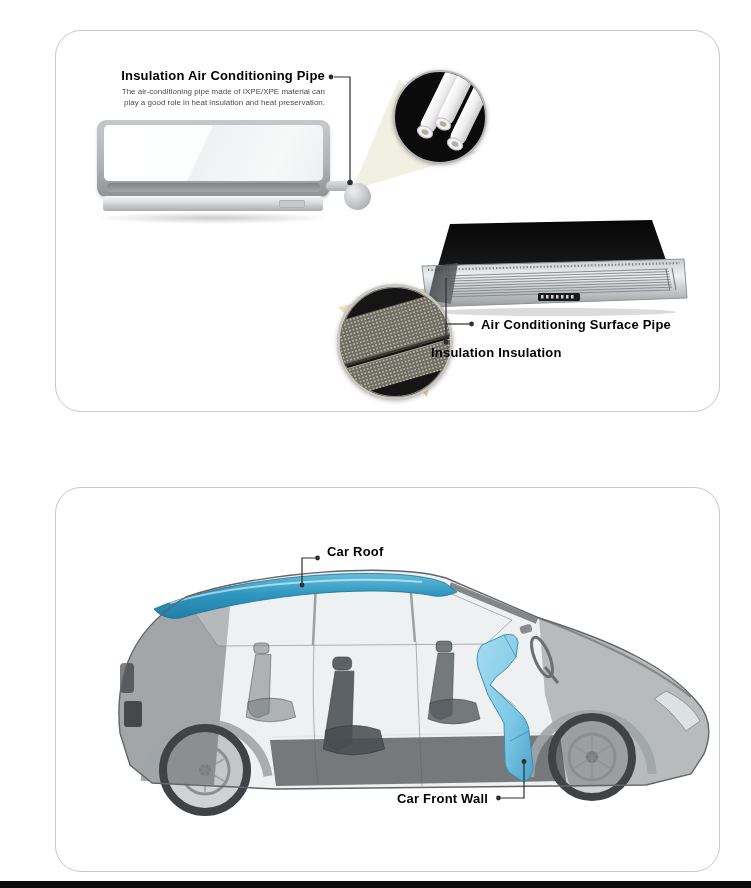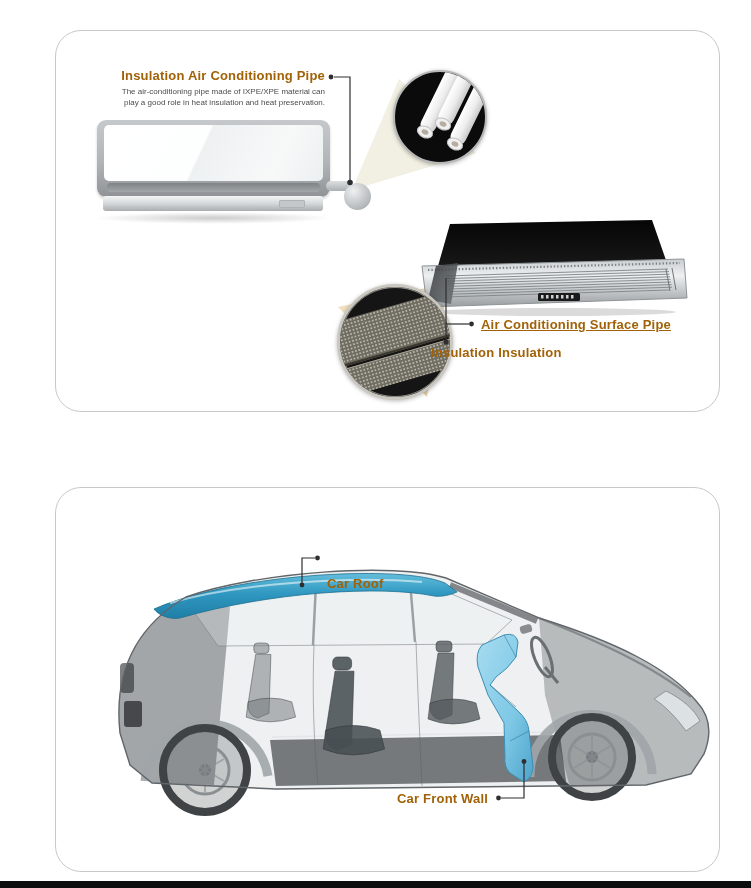--- a/index.html
+++ b/index.html
@@ -15,29 +15,29 @@
   #footer-bar { position:absolute; left:0; top:881px; width:751px; height:7px; background:#0d0d0d; }
 
   
   .layer { position:absolute; left:0; top:0; width:751px; height:888px; pointer-events:none; }
   #cones-layer { z-index:2; }
   #art-layer   { z-index:3; }
   #lines-layer { z-index:5; }
   #text-layer  { z-index:6; }
 
   
-  .callout-title { position:absolute; font-size:13px; font-weight:bold; color:#a16207; letter-spacing:.2px; }
+  .callout-title { position:absolute; font-size:13px; font-weight:bold; color:#000000; letter-spacing:.2px; }
   .callout-desc  { position:absolute; font-size:8px; color:#4c4c4c; line-height:1.32; }
 
   #pipe-title { left:105px; top:68px; width:220px; text-align:right; }
   #pipe-desc  { left:115px; top:87px; width:210px; text-align:right; }
-  #surface-pipe-label { left:481px; top:317px;text-decoration:underline; }
+  #surface-pipe-label { left:481px; top:317px; }
   #materials-title { left:431px; top:345px; }
   #materials-desc  { left:431px; top:363px; width:236px; }
-  #roof-label { left:327px; top:576px; }
+  #roof-label { left:327px; top:544px; }
   #front-wall-label { left:397px; top:791px; }
 
   
   #wall-ac { position:absolute; left:97px; top:120px; width:233px; height:95px; }
   #wall-ac .body { position:absolute; left:0; top:0; width:233px; height:77px; border-radius:9px;
                    background:linear-gradient(180deg,#c6c9cb 0%,#b1b5b7 55%,#8f9395 100%);
                    box-shadow:0 2px 3px rgba(0,0,0,.18); }
   #wall-ac .face { position:absolute; left:7px; top:5px; right:7px; bottom:16px; border-radius:5px;
                    background:linear-gradient(115deg,#ffffff 0%,#fdfefe 44%,#eef1f2 45%,#f7f9f9 78%,#eceff0 100%); }
   #wall-ac .slot { position:absolute; left:10px; right:10px; bottom:5px; height:9px; border-radius:4px;

